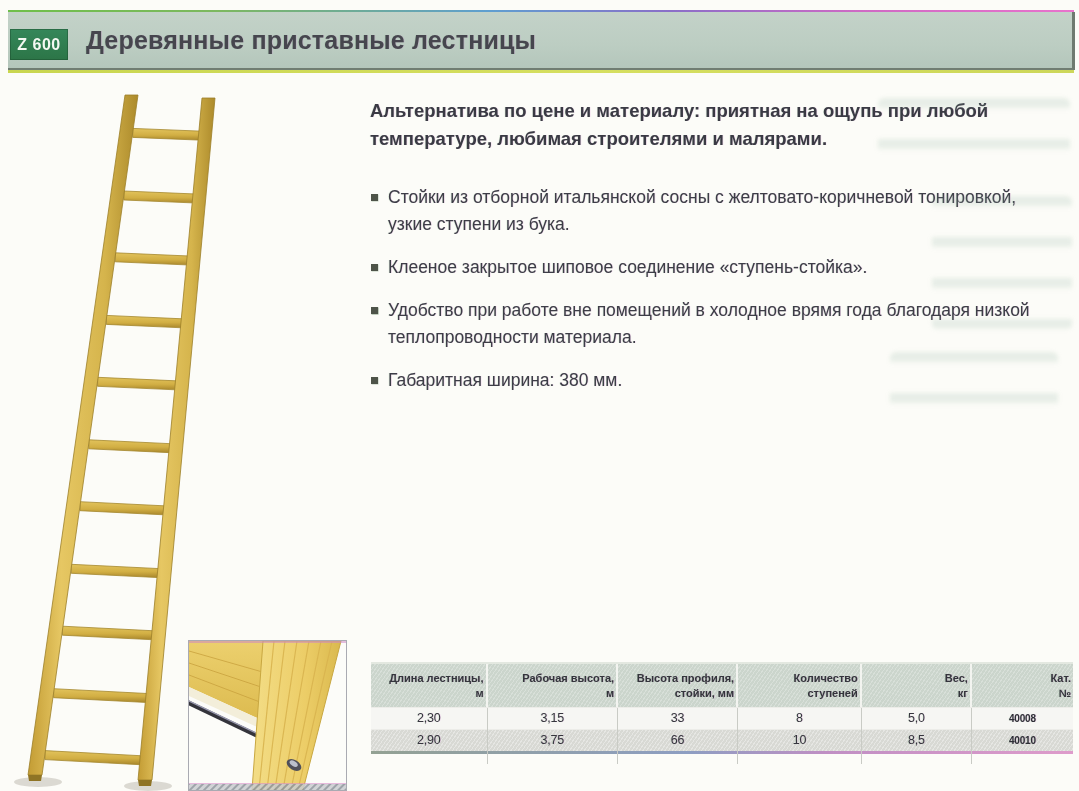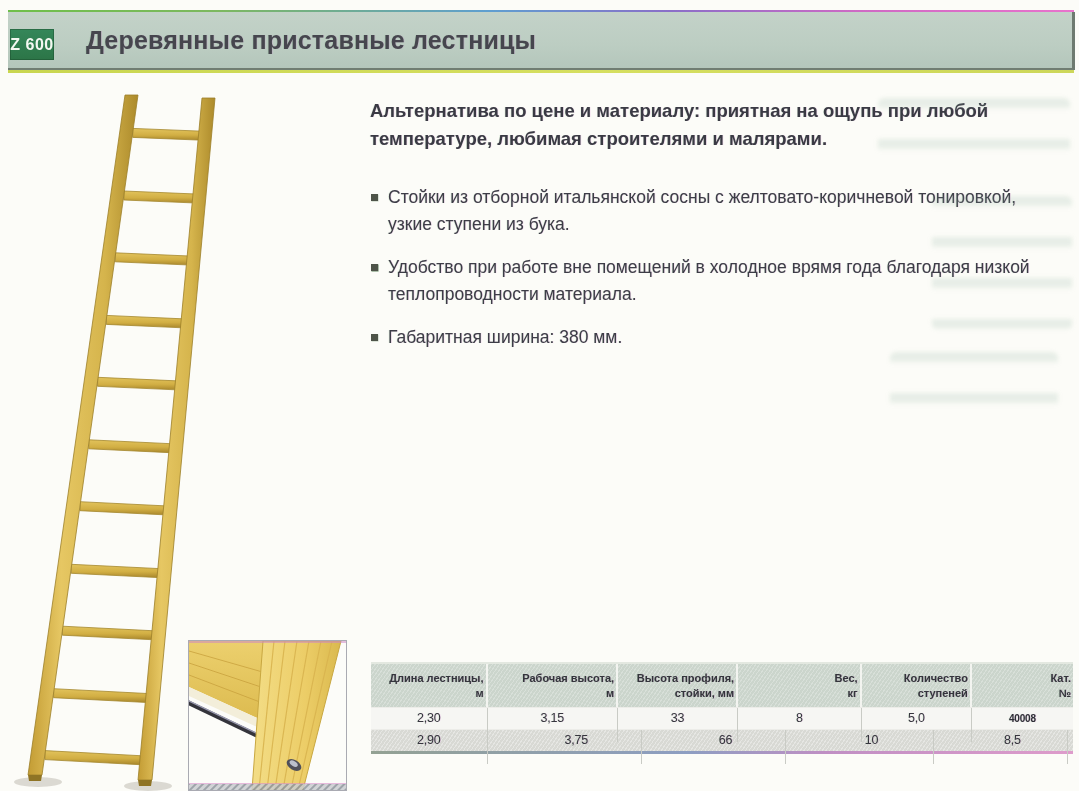--- a/index.html
+++ b/index.html
@@ -14,21 +14,21 @@
     position:absolute; left:8px; top:10px; width:1066px; height:2px;
     background:linear-gradient(90deg,#6fbf4a,#7db860 20%,#5f9fd0 45%,#8a6fc8 62%,#cf6ac4 80%,#e873cc);
   }
   .header-bar {
     position:absolute; left:8px; top:12px; width:1064px; height:56px;
     background:linear-gradient(180deg,#c3d2c8,#bccdc2 60%,#b4c6bb);
     border-right:3px solid #6e7a70;
     border-bottom:2px solid #707d72;
   }
   .badge {
-    position:absolute; left:2px; top:17px; width:44px; height:31px;
+    position:absolute; left:2px; top:17px; width:58px; height:31px;
     background:linear-gradient(180deg,#35875a,#2c7547);
     color:#f4f8f2; font-size:16px; font-weight:bold; letter-spacing:0.5px;
     display:flex; align-items:center; justify-content:center;
     box-shadow:inset 0 0 0 1px rgba(20,60,35,0.35);
   }
   .page-title {
     position:absolute; left:78px; top:0; height:100%;
     display:flex; align-items:center;
     font-size:25px; font-weight:bold; color:#46464e; letter-spacing:0.2px;
     text-shadow:0.7px 0 rgba(200,70,200,0.16), -0.7px 0 rgba(70,160,80,0.14);
@@ -85,21 +85,20 @@
   .trow {
     display:grid; grid-template-columns:16.6% 18.6% 17.1% 17.6% 15.7% 14.4%;
     height:21px; align-items:center;
     border-top:1px solid #ecece8;
   }
   .trow.odd { background:#f6f6f3; }
   .trow.even {
     background:
       repeating-linear-gradient(125deg, rgba(255,255,255,0.35) 0 1px, transparent 1px 3px),
       #d8d9d4;
-    gap: 24px;
   }
   .td {
     text-align:center; font-size:12.5px; color:#36363e; letter-spacing:-0.2px;
     border-right:1px solid #c9cbc5; height:34px; line-height:21px;
   }
   .td:last-child { border-right:none; }
   .td.cat { font-weight:bold; font-size:10px; color:#2e2e36; }
   .table-bottom {
     height:3px;
     background:linear-gradient(90deg,#93a193,#8d9ec2 45%,#c08fc4 65%,#de9ccb);
@@ -217,20 +216,21 @@
 
   <div class="content">
     <p class="lead scan-text">Альтернатива по цене и материалу: приятная на ощупь при любой температуре, любимая строителями и малярами.</p>
     <ul class="features">
       <li class="feature scan-text">
         <span class="marker"></span>
         <span>Стойки из отборной итальянской сосны с желтовато-коричневой тонировкой, узкие ступени из бука.</span>
       </li>
       <li class="feature scan-text">
         <span class="marker"></span>
+        <span>Клееное закрытое шиповое соединение «ступень-стойка».</span>
       </li>
       <li class="feature scan-text">
         <span class="marker"></span>
       </li>
       <li class="feature scan-text">
         <span class="marker"></span>
         <span>Удобство при работе вне помещений в холодное врямя года благодаря низкой теплопроводности материала.</span>
       </li>
       <li class="feature scan-text">
         <span class="marker"></span>
@@ -244,24 +244,24 @@
   <div class="ghost ghost-3"></div>
 
   <div class="spec-table">
     <div class="thead">
       <div class="th scan-text">Длина лестницы,
 м</div>
       <div class="th scan-text">Рабочая высота,
 м</div>
       <div class="th scan-text">Высота профиля,
 стойки, мм</div>
+      <div class="th scan-text">Количество
+ступеней</div>
       <div class="th scan-text">Вес,
 кг</div>
-      <div class="th scan-text">Количество
-ступеней</div>
       <div class="th scan-text">Кат.
 №</div>
     </div>
 
     <div class="trow odd">
       <div class="td scan-text">2,30</div>
       <div class="td scan-text">3,15</div>
       <div class="td scan-text">33</div>
       <div class="td scan-text">8</div>
       <div class="td scan-text">5,0</div>

